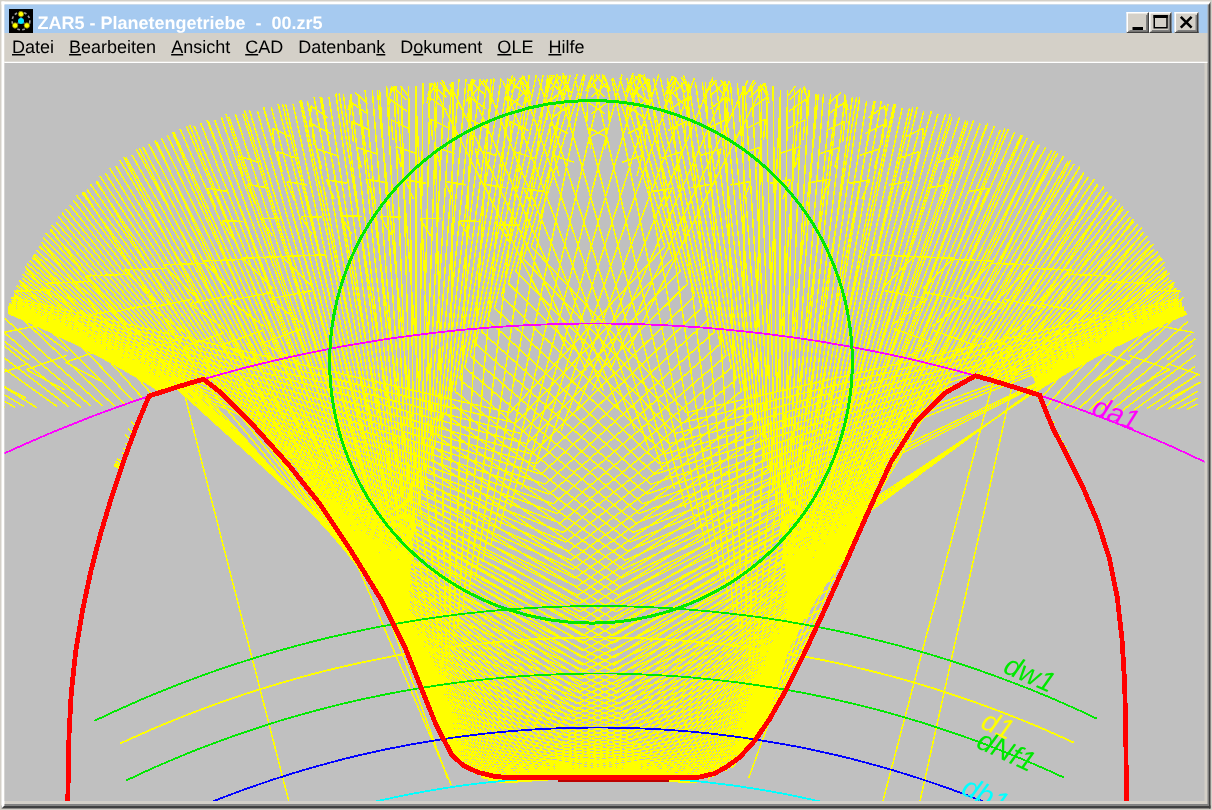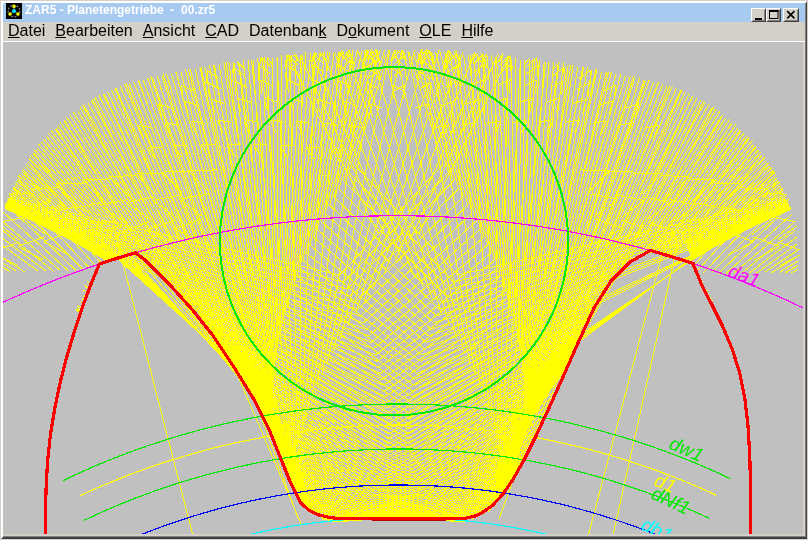--- a/index.html
+++ b/index.html
@@ -1,25 +1,25 @@
 <!DOCTYPE html>
 <html><head><meta charset="utf-8"><style>
 *{margin:0;padding:0;box-sizing:border-box}
 body{width:808px;height:540px;position:relative;background:#d4d0c8;font-family:"Liberation Sans",sans-serif;overflow:hidden}
 .f1{position:absolute;inset:0;border:1px solid #d4d0c8}
 .f2{position:absolute;left:1px;top:1px;right:1px;bottom:1px;border-style:solid;border-color:#fff #404040 #404040 #fff;border-width:2px 1px 2px 2px}
 .f3{position:absolute;left:3px;top:3px;right:2px;bottom:3px;border-right:1px solid #808080;border-bottom:1px solid #808080}
-.title{position:absolute;left:3px;top:3px;width:802px;height:19px;background:#a6caf0;display:flex;align-items:flex-start}
+.title{position:absolute;left:3px;top:3px;width:802px;height:19px;background:#a6caf0;display:flex;align-items:flex-end}
 .ticon{width:16px;height:16px;margin-left:3px}
 .ttext{color:#fff;font-weight:bold;font-size:12px;margin-left:3px;white-space:pre}
 .tbtns{position:absolute;right:6px;top:5px;display:flex}
 .tb{width:15px;height:14px;background:#d4d0c8;border:1px solid;border-color:#fff #404040 #404040 #fff;box-shadow:inset 1px 1px 0 #d4d0c8,inset -1px -1px 0 #808080;position:relative}
 .tb.cl{width:16px;margin-left:2px}
 .tb svg{display:block}
-.menu{position:absolute;left:3px;top:22px;width:802px;height:19px;background:#d4d0c8;display:flex;align-items:center;font-size:16px;color:#000}
+.menu{position:absolute;left:3px;top:22px;width:802px;height:19px;background:#d4d0c8;display:flex;align-items:center;font-size:12px;color:#000}
 .mi{padding:1px 5px 2px 5px}
 u{text-decoration:underline}
 </style></head><body>
 <div class="f1"></div>
 <div class="f2"></div>
 <div class="f3"></div>
 <div class="title">
  <svg class="ticon" viewBox="0 0 16 16">
       <rect width="16" height="16" fill="#000"></rect>
       <circle cx="8" cy="8" r="5.9" fill="none" stroke="#9a9a9a" stroke-width="1.1" stroke-dasharray="1.8 1.5"></circle>

